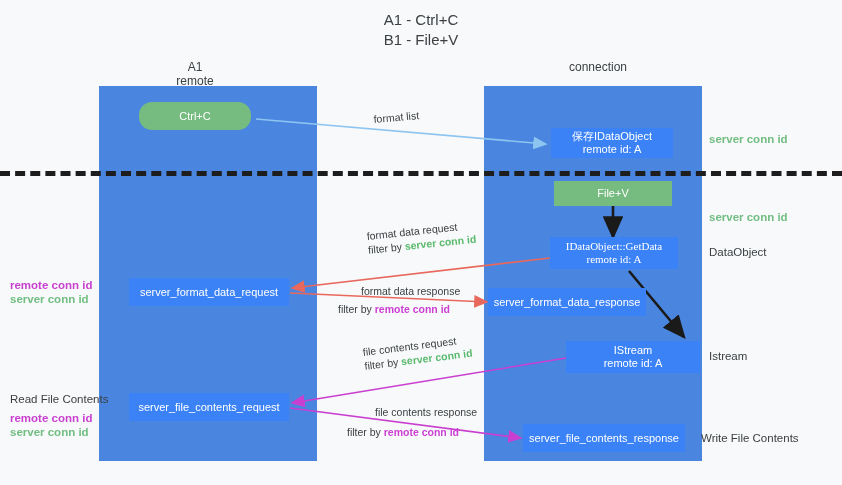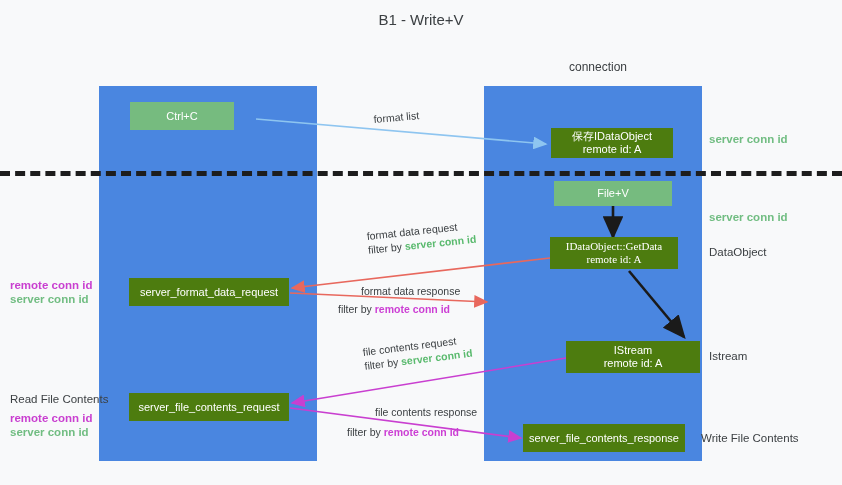--- a/index.html
+++ b/index.html
@@ -46,21 +46,21 @@
     align-items: center;
     justify-content: center;
     flex-direction: column;
     color: #ffffff;
     font-size: 11px;
     line-height: 13px;
     text-align: center;
     padding: 2px 4px;
   }
   .node.green { background: #76bb7f; }
-  .node.orange { background: #4d7c0f; }
+  .node.orange { background: #3b82f6; }
   .side-label {
     position: absolute;
     font-size: 11.5px;
     line-height: 14px;
     white-space: nowrap;
   }
   .side-label.green { color: #71bd82; font-weight: bold; }
   .side-label.magenta { color: #c93fd0; font-weight: bold; }
   .side-label.dark { color: #3c4043; }
   .edge-label {
@@ -89,23 +89,28 @@
     height: 0;
     border-top: 5px dashed #1d1d1d;
   }
 </style>
 </head>
 <body>
 
 <div id="stage">
 
   <div class="title">
-    <div>B1 - Write+V</div>
-  </div>
-
+    <div>A1 - Ctrl+C</div>
+    <div>B1 - File+V</div>
+  </div>
+
+  <div class="col-header" style="left:105px; top:60px;">
+    <div>A1</div>
+    <div>remote</div>
+  </div>
   <div class="col-header" style="left:508px; top:60px;">
     <div>connection</div>
   </div>
 
   <div class="panel" style="left:99px; top:86px; width:218px; height:375px;"></div>
   <div class="panel" style="left:484px; top:86px; width:218px; height:375px;"></div>
 
   <svg class="wires" viewBox="0 0 842 485">
     <defs>
       <marker id="ah-blue" markerWidth="9" markerHeight="8" refX="8" refY="4" orient="auto">
@@ -132,21 +137,21 @@
 
     <line x1="290" y1="293" x2="487" y2="302" stroke="#e8685d" stroke-width="1.6" marker-end="url(#ah-red)"></line>
 
     <line x1="566" y1="358" x2="292" y2="403" stroke="#c93fd0" stroke-width="1.6" marker-end="url(#ah-mag)"></line>
 
     <line x1="290" y1="408" x2="521" y2="438" stroke="#c93fd0" stroke-width="1.6" marker-end="url(#ah-mag)"></line>
   </svg>
 
   <div class="dashed-line"></div>
 
-  <div class="node green" style="left:130px; top:102px; width:104px; height:28px;">
+  <div class="node green" style="left:139px; top:102px; width:112px; height:28px;border-radius:13px;">
     <span>Ctrl+C</span>
   </div>
 
   <div class="node orange" style="left:551px; top:128px; width:122px; height:30px;">
     <span>保存IDataObject</span>
     <span>remote id: A</span>
   </div>
 
   <div class="node green" style="left:554px; top:181px; width:118px; height:25px;">
     <span>File+V</span>
@@ -154,20 +159,23 @@
 
   <div class="node orange" style="left:550px; top:237px; width:128px; height:32px;font-family:Liberation Serif, serif;">
     <span>IDataObject::GetData</span>
     <span>remote id: A</span>
   </div>
 
   <div class="node orange" style="left:129px; top:278px; width:160px; height:28px;">
     <span>server_format_data_request</span>
   </div>
 
+  <div class="node orange" style="left:488px; top:288px; width:158px; height:28px;">
+    <span>server_format_data_response</span>
+  </div>
 
   <div class="node orange" style="left:566px; top:341px; width:134px; height:32px;">
     <span>IStream</span>
     <span>remote id: A</span>
   </div>
 
   <div class="node orange" style="left:523px; top:424px; width:162px; height:28px;">
     <span>server_file_contents_response</span>
   </div>
 

